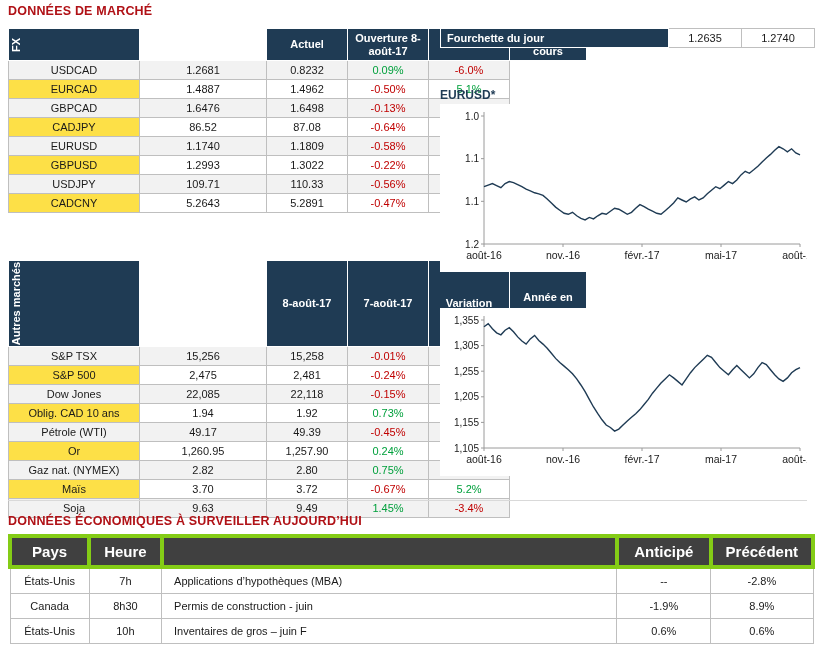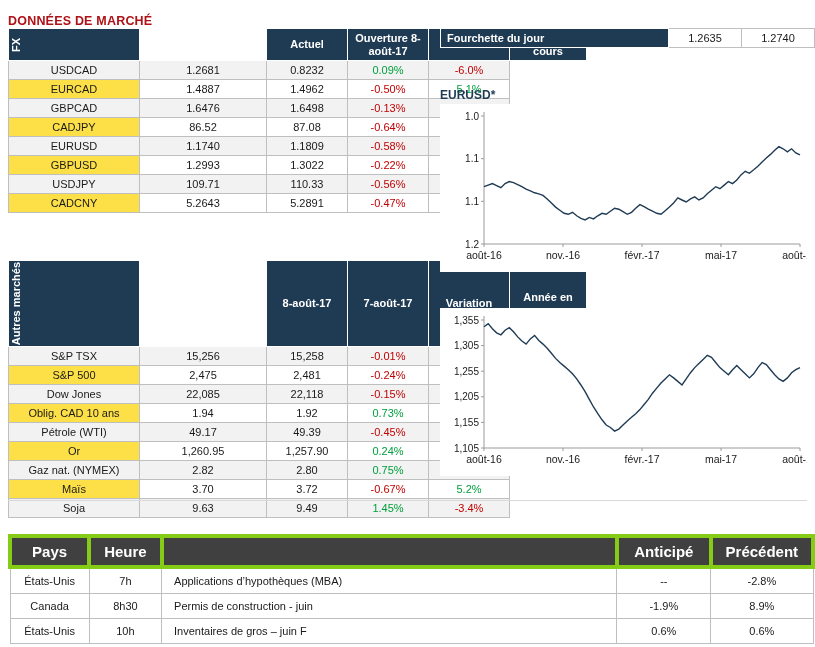--- a/index.html
+++ b/index.html
@@ -21,21 +21,21 @@
     width: 815px;
     height: 647px;
   }
   
   .section-title {
     color: #b01116;
     font-weight: bold;
     font-size: 12.5px;
     letter-spacing: 0.2px;
   }
-  #title-marche { position: absolute; left: 8px; top: 14px; }
+  #title-marche { position: absolute; left: 8px; top: 4px; }
   #title-eco { position: absolute; left: 8px; top: 514px; }
 
   .hr-red {
     position: absolute;
     left: 8px;
     width: 799px;
     height: 1px;
     background: #d9d9d9;
   }
   #hr1 { top: 500px; }
@@ -393,20 +393,21 @@
         </g>
       <line x1="44" y1="8" x2="44" y2="140" stroke="#9a9a9a" stroke-width="1"></line>
       <line x1="44" y1="140" x2="360" y2="140" stroke="#9a9a9a" stroke-width="1"></line>
       <path id="or-path" fill="none" stroke="#1f3b54" stroke-width="1.4" d="M44.0 18.7 L48.2 15.6 L52.4 20.7 L56.6 24.8 L60.9 26.8 L65.1 22.2 L69.3 19.7 L73.5 23.8 L77.7 28.9 L81.9 33.0 L86.1 36.1 L90.3 30.9 L94.6 27.4 L98.8 32.5 L103.0 36.1 L107.2 40.2 L111.4 45.3 L115.6 50.4 L119.8 54.5 L124.1 58.1 L128.3 61.7 L132.5 65.8 L136.7 70.9 L140.9 77.0 L145.1 83.7 L149.3 91.4 L153.5 99.0 L157.8 105.7 L162.0 111.8 L166.2 117.0 L170.4 119.5 L174.6 123.1 L178.8 121.1 L183.0 117.0 L187.3 112.9 L191.5 109.3 L195.7 105.7 L199.9 101.6 L204.1 96.5 L208.3 91.4 L212.5 85.2 L216.7 80.1 L221.0 75.0 L225.2 70.9 L229.4 66.8 L233.6 69.9 L237.8 73.4 L242.0 77.0 L246.2 70.9 L250.5 64.7 L254.7 59.6 L258.9 55.5 L263.1 51.4 L267.3 47.3 L271.5 49.4 L275.7 54.5 L279.9 59.6 L284.2 63.2 L288.4 66.8 L292.6 61.7 L296.8 57.6 L301.0 61.7 L305.2 65.8 L309.4 69.9 L313.7 65.8 L317.9 59.6 L322.1 54.5 L326.3 56.5 L330.5 61.7 L334.7 66.8 L338.9 70.9 L343.1 73.4 L347.4 69.9 L351.6 64.7 L355.8 61.7 L360.0 59.6"></path>
     </svg>
   </div>
 
 
   <div class="hr-red" id="hr1"></div>
 
+  <div class="section-title" id="title-eco">DONNÉES ÉCONOMIQUES À SURVEILLER AUJOURD’HUI</div>
 
   <table id="eco-table">
     <thead>
       <tr>
         <th style="width:70px;">Pays</th>
         <th style="width:62px;">Heure</th>
         <th style="width:479px;"></th>
         <th style="width:84px;">Anticipé</th>
         <th style="width:92px;">Précédent</th>
       </tr>

